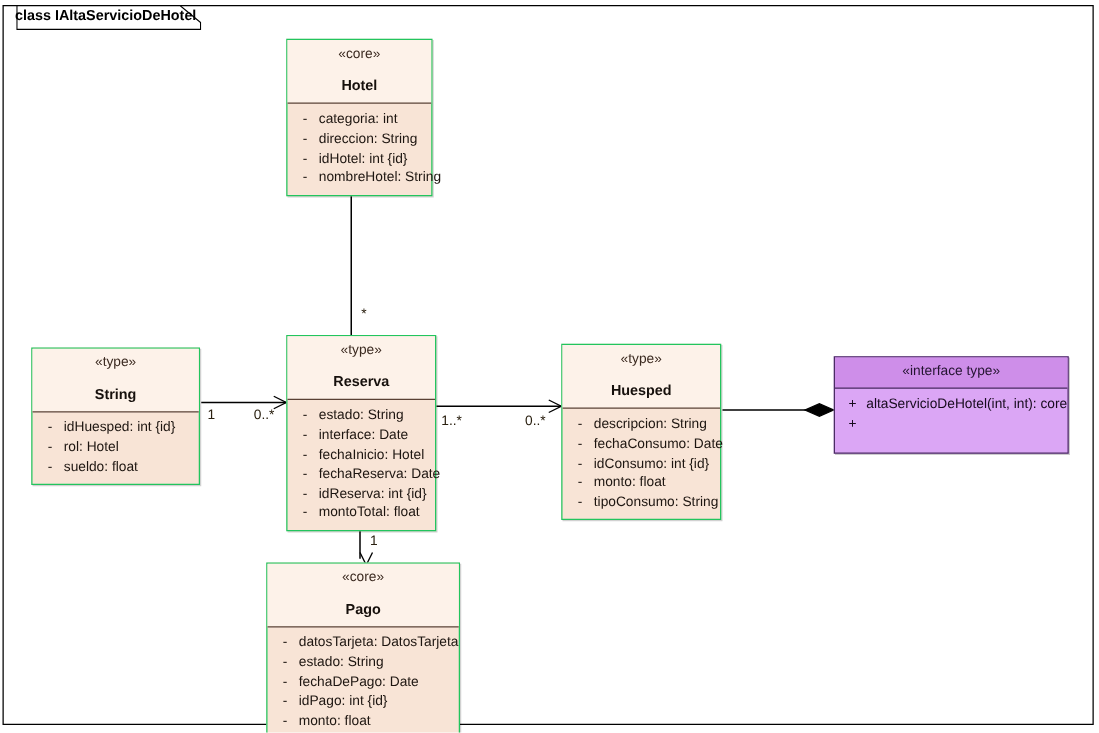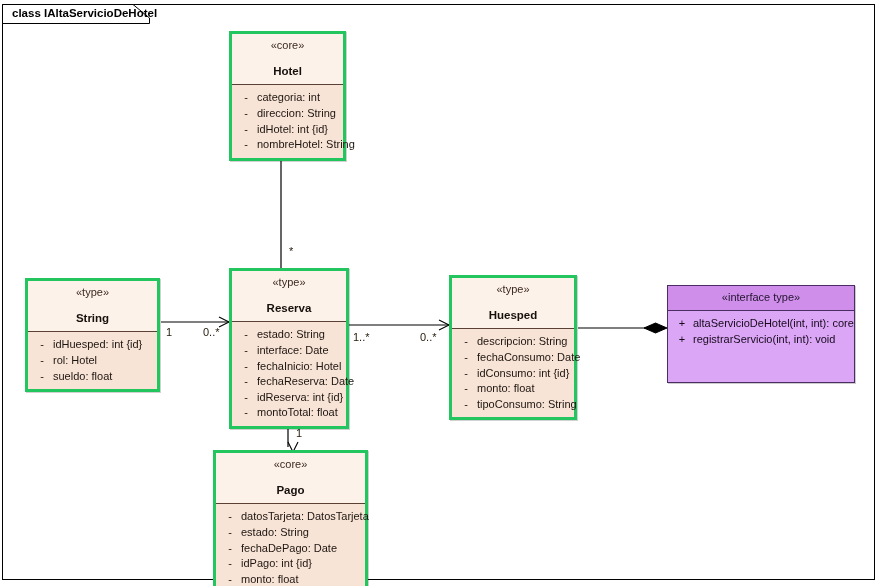--- a/index.html
+++ b/index.html
@@ -33,20 +33,21 @@
     border: 1px solid #000000;
     box-sizing: border-box;
     background: transparent;
   }
   .frame-tab {
     position: absolute;
     left: 2px;
     top: 4px;
     width: 148px;
     height: 20px;
+    padding-left: 11px;
   }
   .frame-tab svg { display: block; }
   .frame-tab-label {
     position: absolute;
     left: 10px;
     top: 3px;
     font-size: 11.5px;
     font-weight: bold;
     color: #000000;
     white-space: nowrap;
@@ -59,21 +60,21 @@
     left: 0; top: 0;
     width: 879px;
     height: 586px;
     pointer-events: none;
   }
 
   
   .uml {
     position: absolute;
     box-sizing: border-box;
-    border: 3px solid #22c55e;
+    border: 1px solid #22c55e;
     background: #f8e4d6;
     box-shadow: 1px 1px 0 rgba(0,0,0,0.18);
   }
   .uml .head {
     box-sizing: border-box;
     background: #fdf2e9;
     border-bottom: 1px solid #5a4134;
     text-align: center;
     padding: 5px 4px 6px 4px;
     line-height: 1.22;
@@ -294,32 +295,31 @@
         <span class="vis">-</span>
         <span class="ftxt">monto: float</span>
       </div>
       <div class="feat">
         <span class="vis">-</span>
         <span class="ftxt">tipoConsumo: String</span>
       </div>
     </div>
   </div>
 
-  <div class="uml iface" style="left:667px; top:285px; width:188px; height:98px;">
+  <div class="uml iface" style="left:667px; top:285px; width:188px; height:78px;">
     <div class="head">
       <span class="stereo">«interface type»</span>
     </div>
     <div class="body">
       <div class="feat">
         <span class="vis">+</span>
         <span class="ftxt">altaServicioDeHotel(int, int): core</span>
       </div>
       <div class="feat">
         <span class="vis">+</span>
-        <span class="ftxt">registrarServicio(int, int): void</span>
       </div>
     </div>
   </div>
 
   <div class="uml" style="left:213px; top:450px; width:155px;">
     <div class="head">
       <span class="stereo">«core»</span>
       <span class="cname">Pago</span>
     </div>
     <div class="body">

